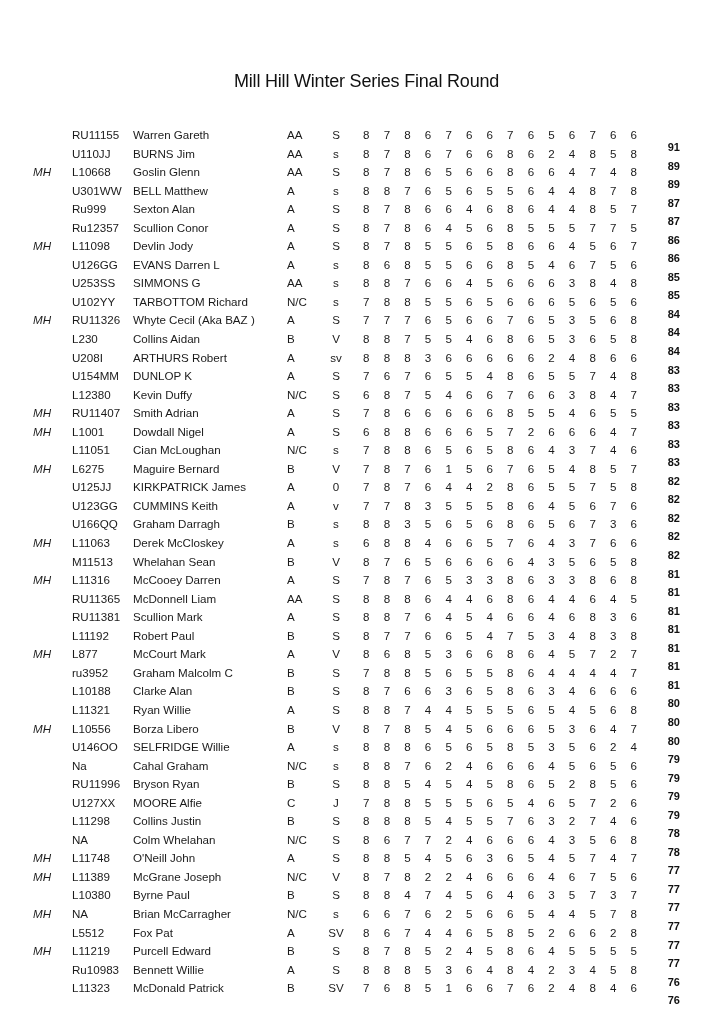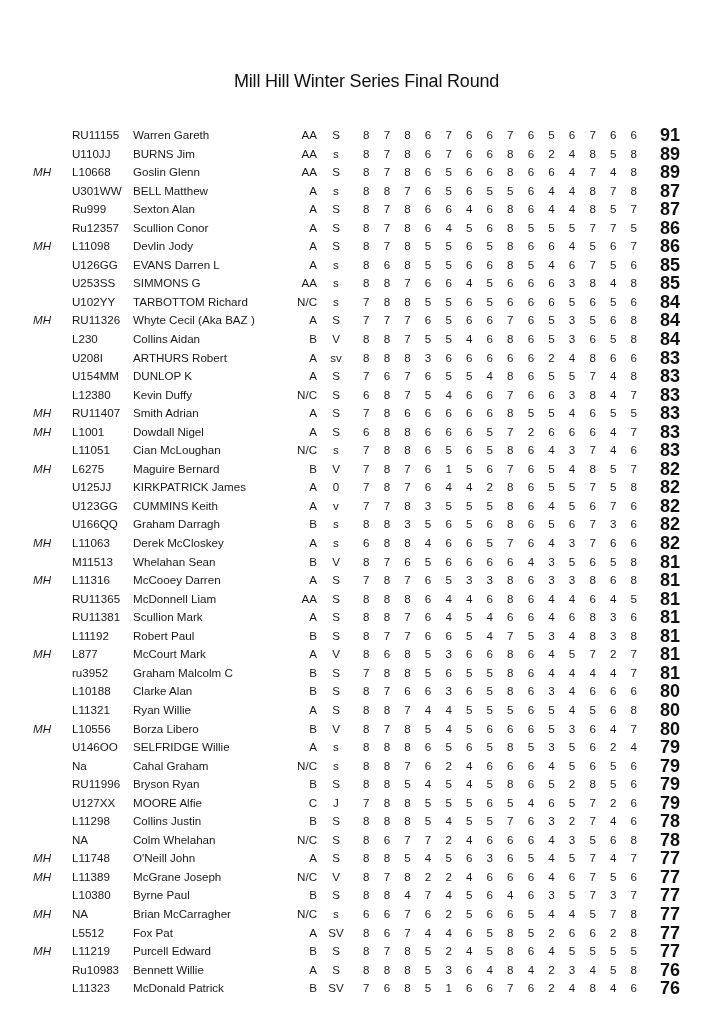--- a/index.html
+++ b/index.html
@@ -12,25 +12,25 @@
     position: absolute; left: 234px; top: 71px;
     font-size: 18px; letter-spacing: -0.2px; color: #111;
     white-space: nowrap;
   }
   .results { position: absolute; left: 0; top: 126px; width: 712px; }
   .row { position: relative; height: 18.56px; font-size: 11.6px; line-height: 18.56px; white-space: nowrap; }
   .row > span { position: absolute; top: 0; }
   .club { left: 33px; font-style: italic; }
   .lic { left: 72px; }
   .name { left: 133px; }
-  .cls { left: 287px; width: 30px; text-align: right; }
+  .cls { left: 287px; width: 30px; text-align: left; }
   .cat { left: 322px; width: 28px; text-align: center; }
   .scores { left: 356px; width: 288px; display: flex; }
   .scores span { width: 20.6px; text-align: center; display: inline-block; }
-  .total { left: 650px; width: 30px; text-align: right; font-weight: bold; font-size: 18px; color: #111; }
+  .total { left: 650px; width: 30px; text-align: right; font-weight: bold; font-size: 11px; color: #111; margin-top: 12px; }
 </style>
 </head>
 <body>
 
 <div class="title">Mill Hill Winter Series Final Round</div>
 
 <div class="results" id="results">
     <div class="row">
       <span class="club"></span>
       <span class="lic">RU11155</span>

